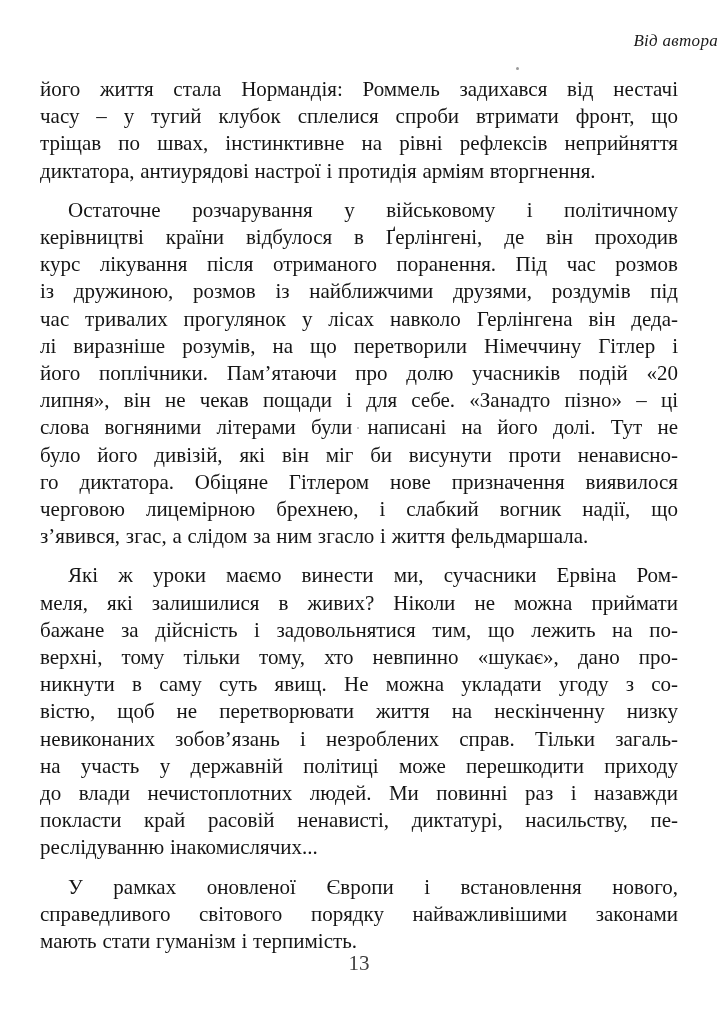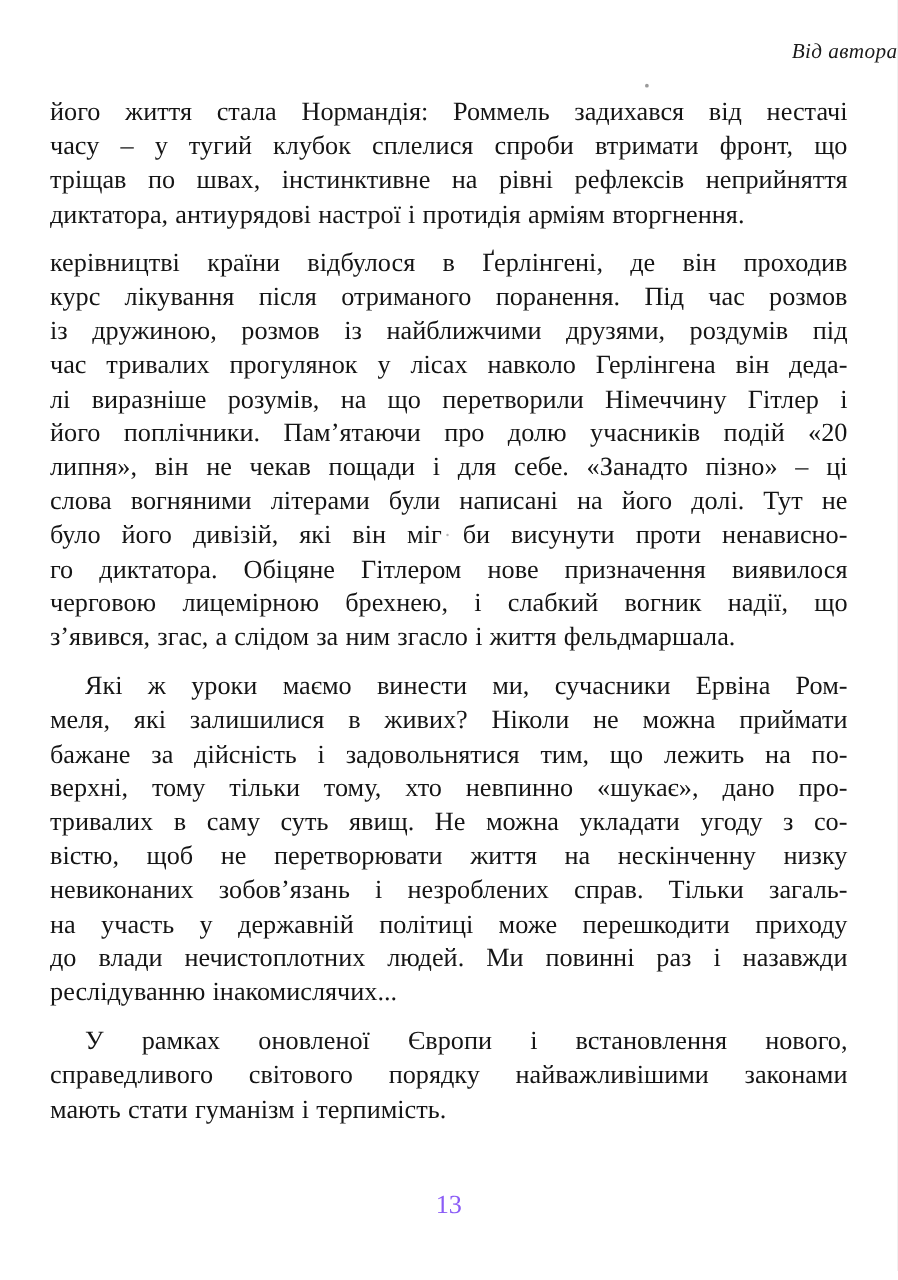--- a/index.html
+++ b/index.html
@@ -50,21 +50,21 @@
   .paragraph.indented .line.first {
     text-indent: 28px;
   }
   .folio {
     position: absolute;
     top: 951px;
     left: 0;
     width: 100%;
     text-align: center;
     font-size: 21px;
-    color: #8b5cf6;
+    color: #404040;
   }
   .speck {
     position: absolute;
     background: #9a9a9a;
     border-radius: 50%;
   }
   .speck.s1 { left: 516px; top: 67px; width: 3px; height: 3px; }
   .speck.s2 { left: 357px; top: 427px; width: 2px; height: 2px; background: #b5b5b5; }
 </style>
 </head>
@@ -77,43 +77,45 @@
   <span class="speck s2"></span>
 
   <div class="text-block">
       <div class="paragraph">
         <div class="line first">його життя стала Нормандія: Роммель задихався від нестачі</div>
         <div class="line">часу – у тугий клубок сплелися спроби втримати фронт, що</div>
         <div class="line">тріщав по швах, інстинктивне на рівні рефлексів неприйняття</div>
         <div class="line last">диктатора, антиурядові настрої і протидія арміям вторгнення.</div>
       </div>
       <div class="paragraph indented">
+        <div class="line first">Остаточне розчарування у військовому і політичному</div>
         <div class="line">керівництві країни відбулося в Ґерлінгені, де він проходив</div>
         <div class="line">курс лікування після отриманого поранення. Під час розмов</div>
         <div class="line">із дружиною, розмов із найближчими друзями, роздумів під</div>
         <div class="line">час тривалих прогулянок у лісах навколо Герлінгена він деда-</div>
         <div class="line">лі виразніше розумів, на що перетворили Німеччину Гітлер і</div>
         <div class="line">його поплічники. Пам’ятаючи про долю учасників подій «20</div>
         <div class="line">липня», він не чекав пощади і для себе. «Занадто пізно» – ці</div>
         <div class="line">слова вогняними літерами були написані на його долі. Тут не</div>
         <div class="line">було його дивізій, які він міг би висунути проти ненависно-</div>
         <div class="line">го диктатора. Обіцяне Гітлером нове призначення виявилося</div>
         <div class="line">черговою лицемірною брехнею, і слабкий вогник надії, що</div>
         <div class="line last">з’явився, згас, а слідом за ним згасло і життя фельдмаршала.</div>
       </div>
       <div class="paragraph indented">
         <div class="line first">Які ж уроки маємо винести ми, сучасники Ервіна Ром-</div>
         <div class="line">меля, які залишилися в живих? Ніколи не можна приймати</div>
         <div class="line">бажане за дійсність і задовольнятися тим, що лежить на по-</div>
         <div class="line">верхні, тому тільки тому, хто невпинно «шукає», дано про-</div>
-        <div class="line">тривалих в саму суть явищ. Не можна укладати угоду з со-</div>
+        <div class="line">никнути в саму суть явищ. Не можна укладати угоду з со-</div>
         <div class="line">вістю, щоб не перетворювати життя на нескінченну низку</div>
         <div class="line">невиконаних зобов’язань і незроблених справ. Тільки загаль-</div>
         <div class="line">на участь у державній політиці може перешкодити приходу</div>
         <div class="line">до влади нечистоплотних людей. Ми повинні раз і назавжди</div>
+        <div class="line">покласти край расовій ненависті, диктатурі, насильству, пе-</div>
         <div class="line last">реслідуванню інакомислячих...</div>
       </div>
       <div class="paragraph indented">
         <div class="line first">У рамках оновленої Європи і встановлення нового,</div>
         <div class="line">справедливого світового порядку найважливішими законами</div>
         <div class="line last">мають стати гуманізм і терпимість.</div>
       </div>
     </div>
 
   <div class="folio">13</div>

